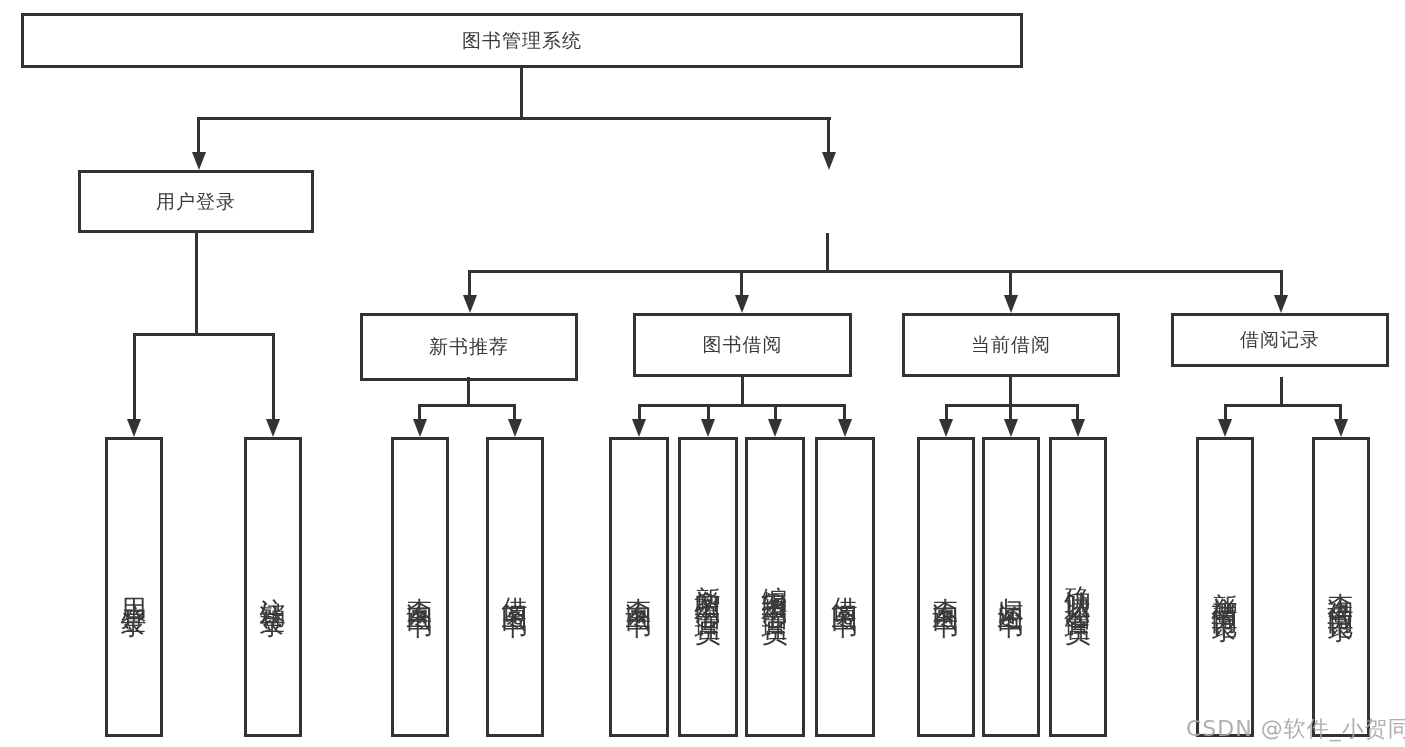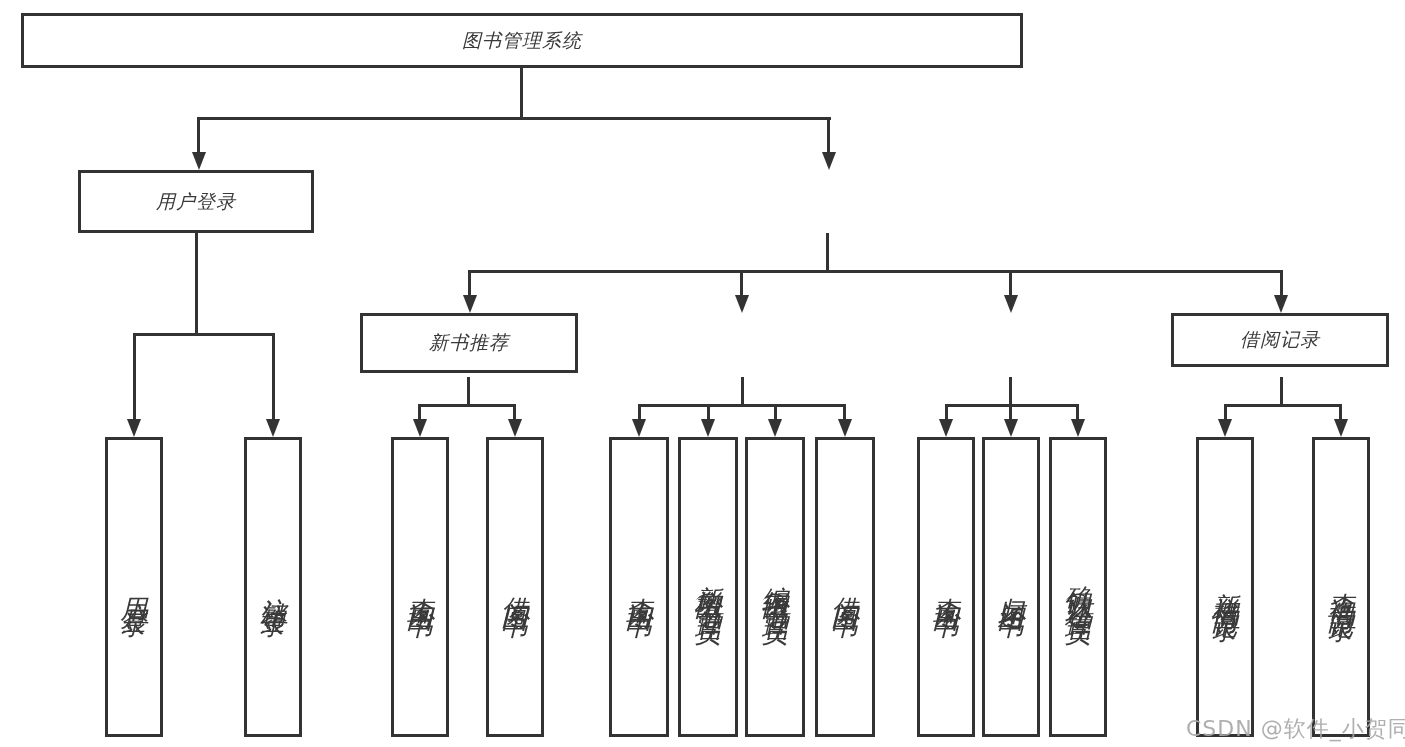--- a/index.html
+++ b/index.html
@@ -2,21 +2,21 @@
 <html><head>
 <meta charset="utf-8">
 <style>
   html,body{margin:0;padding:0;background:#ffffff;}
   #stage{
     position:relative;width:1405px;height:747px;background:#ffffff;overflow:hidden;
     font-family:"DejaVu Sans","Liberation Sans",sans-serif;color:#3a3a3a;
   }
   .nd{
     position:absolute;box-sizing:border-box;border:3px solid #333333;background:#ffffff;
-    display:flex;align-items:center;justify-content:center;text-align:center;font-style:italic;
+    display:flex;align-items:center;justify-content:center;text-align:center;
   }
   .h{font-size:19px;letter-spacing:1px;white-space:nowrap;}
   .v{
     writing-mode:vertical-rl;text-orientation:mixed;
     font-size:26px;line-height:1;letter-spacing:5px;white-space:nowrap;
   }
   .ln{position:absolute;background:#333333;}
   .ah{
     position:absolute;width:0;height:0;
     border-left:7px solid transparent;border-right:7px solid transparent;
@@ -54,21 +54,23 @@
   <div class="ln" style="left:468px;top:270px;width:815px;height:3px;"></div>
   <div class="ln" style="left:468px;top:270px;width:3px;height:26px;"></div>
   <div class="ah" style="left:463px;top:295px;"></div>
   <div class="ln" style="left:740px;top:270px;width:3px;height:26px;"></div>
   <div class="ah" style="left:735px;top:295px;"></div>
   <div class="ln" style="left:1009px;top:270px;width:3px;height:26px;"></div>
   <div class="ah" style="left:1004px;top:295px;"></div>
   <div class="ln" style="left:1280px;top:270px;width:3px;height:26px;"></div>
   <div class="ah" style="left:1274px;top:295px;"></div>
 
-  <div class="nd h" style="left:360px;top:313px;width:218px;height:60px;">新书推荐</div>
+  <div class="nd h" style="left:360px;top:313px;width:218px;height:68px;">新书推荐</div>
+  <div class="nd h" style="left:633px;top:313px;width:219px;height:64px;">图书借阅</div>
+  <div class="nd h" style="left:902px;top:313px;width:218px;height:64px;">当前借阅</div>
   <div class="nd h" style="left:1171px;top:313px;width:218px;height:54px;">借阅记录</div>
 
   <div class="ln" style="left:467px;top:377px;width:3px;height:29px;"></div>
   <div class="ln" style="left:419px;top:404px;width:97px;height:3px;"></div>
   <div class="ln" style="left:418px;top:404px;width:3px;height:16px;"></div>
   <div class="ah" style="left:413px;top:419px;"></div>
   <div class="ln" style="left:513px;top:404px;width:3px;height:16px;"></div>
   <div class="ah" style="left:508px;top:419px;"></div>
 
   <div class="ln" style="left:741px;top:377px;width:3px;height:29px;"></div>

